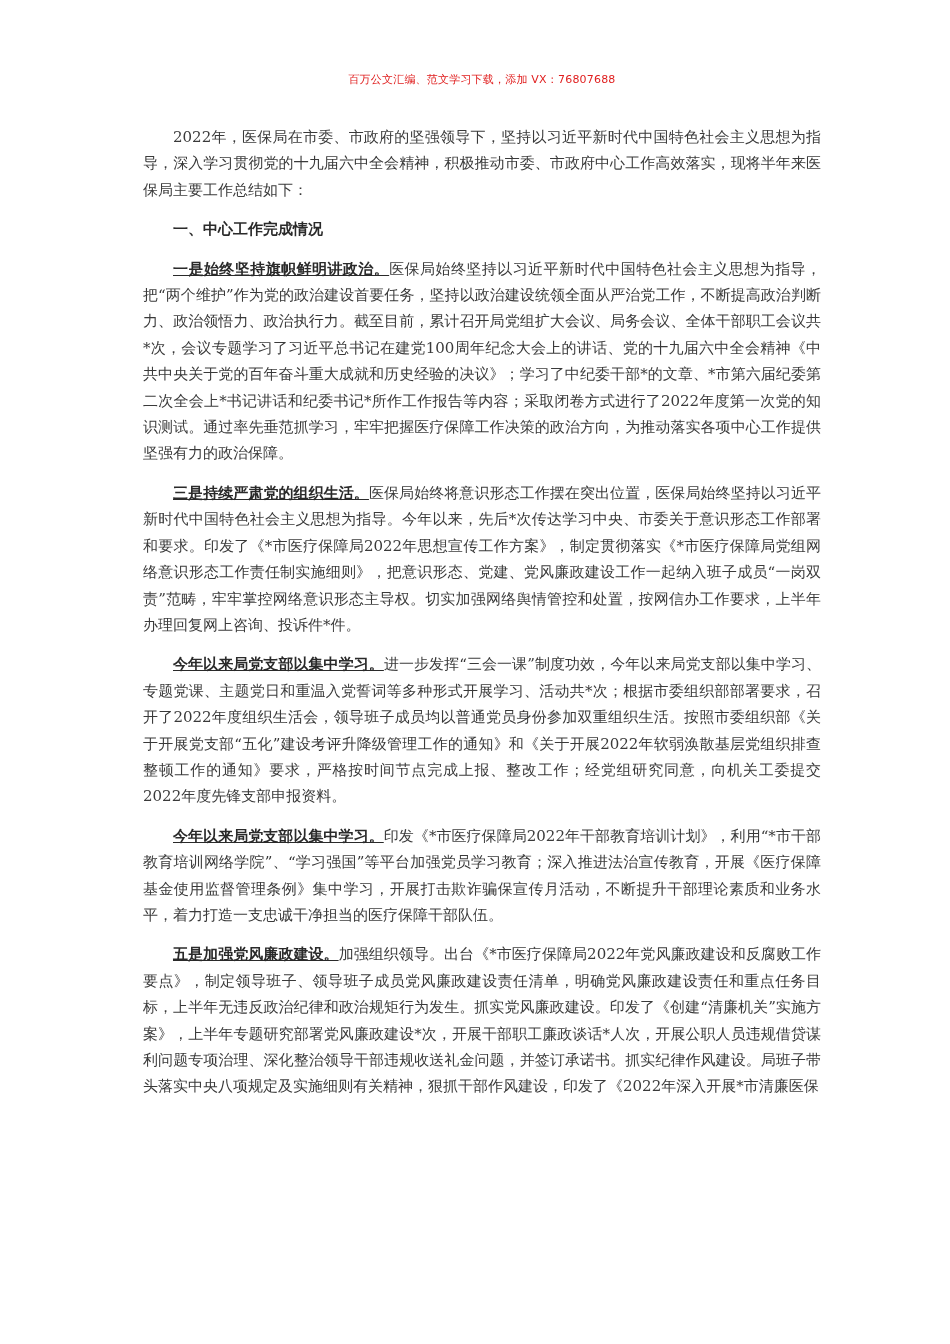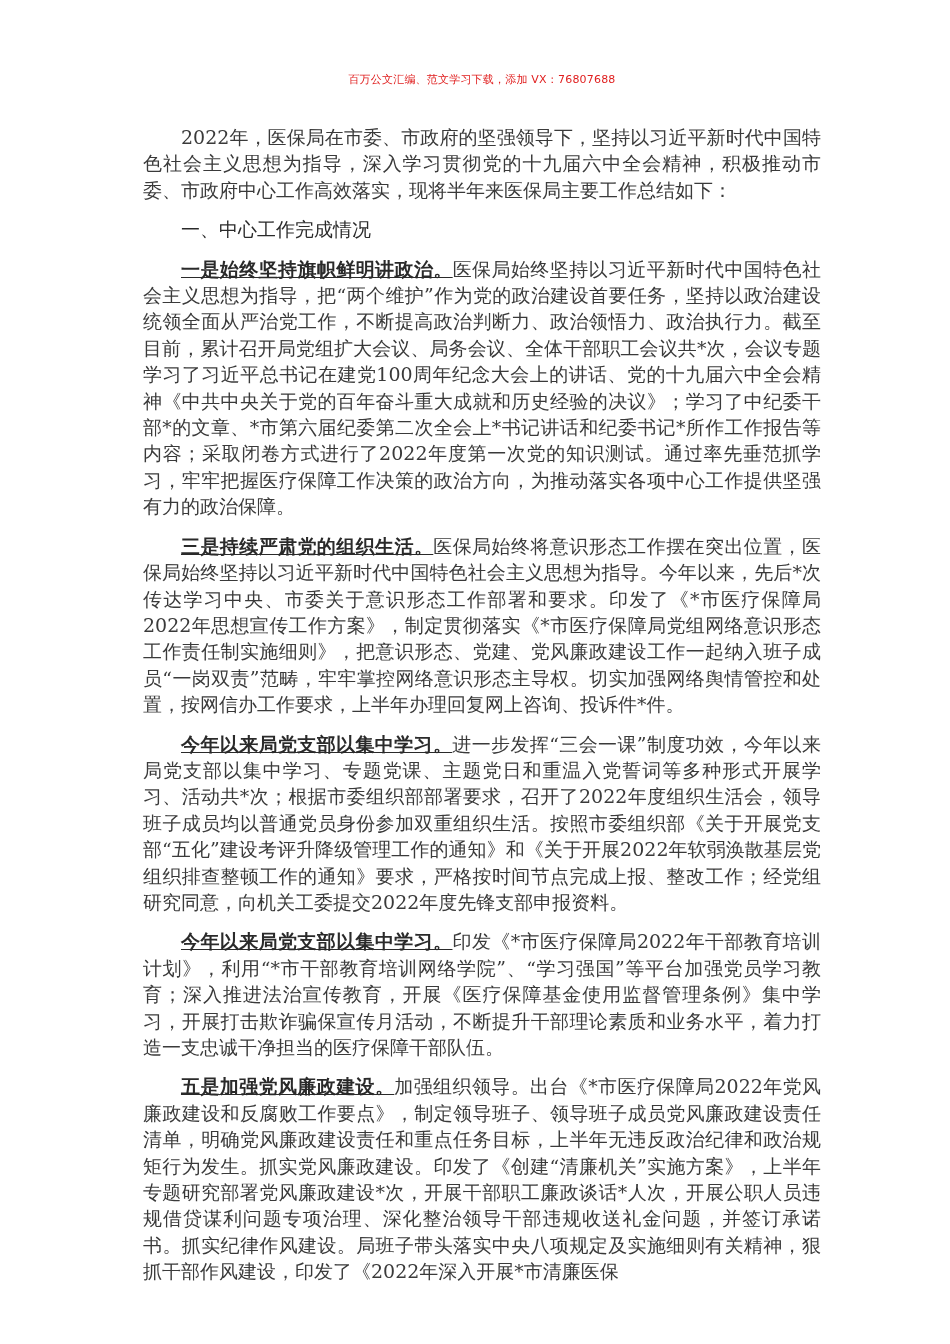--- a/index.html
+++ b/index.html
@@ -31,34 +31,34 @@
       letter-spacing: 0.2px;
       line-height: 28px;
     }
     .body-text {
       position: absolute;
       top: 124px;
       left: 0;
       width: 678px;
       color: #3a3a3a;
       font-family: "DejaVu Serif", serif;
-      font-size: 19px;
+      font-size: 15px;
       line-height: 26.4px;
       text-align: justify;
       text-justify: inter-character;
     }
     .para {
       margin: 0 0 13px 0;
       text-indent: 2em;
     }
     .heading {
       margin: 0 0 13px 0;
       text-indent: 2em;
       font-family: "DejaVu Sans", sans-serif;
-      font-weight: normal;
+      font-weight: bold;
       color: #2a2a2a;
     }
     .lead {
       font-family: "DejaVu Sans", sans-serif;
       font-weight: bold;
       color: #2a2a2a;
       text-decoration: underline;
     }
   </style>
 </head>

